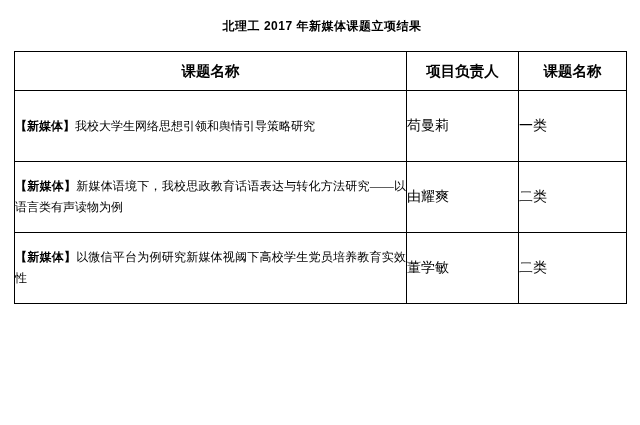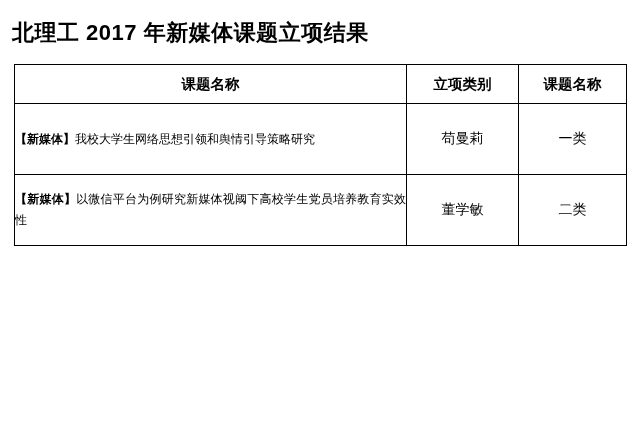--- a/index.html
+++ b/index.html
@@ -15,25 +15,25 @@
     overflow: hidden;
   }
   .page {
     width: 640px;
     height: 425px;
     box-sizing: border-box;
     padding: 0;
     position: relative;
   }
   .doc-title {
-    text-align: left;
-    font-size: 22px;
+    text-align: center;
+    font-size: 12px;
     font-weight: bold;
     letter-spacing: 0.5px;
-    margin: 18px 0 16px 12px;
+    margin: 18px 0 16px 4px;
     font-family: "Liberation Sans", "DejaVu Sans", sans-serif;
   }
   .table-wrap {
     padding: 0 14px;
   }
   table.result-table {
     width: 612px;
     border-collapse: collapse;
     table-layout: fixed;
     border: 1.5px solid #000;
@@ -59,21 +59,20 @@
     height: 70px;
   }
   .cell-title {
     padding: 7px 9px 7px 9px;
     font-size: 12px;
     line-height: 1.75;
     text-align: justify;
     font-family: "Liberation Serif", "DejaVu Serif", serif;
   }
   .cell-center {
-    text-align: center;
     font-size: 14px;
     font-family: "Liberation Serif", "DejaVu Serif", serif;
   }
   .tag {
     font-weight: bold;
     font-family: "Liberation Sans", "DejaVu Sans", sans-serif;
   }
 </style>
 </head>
 <body>
@@ -85,29 +84,34 @@
   <div class="table-wrap">
     <table class="result-table">
       <colgroup>
         <col class="col-title">
         <col class="col-leader">
         <col class="col-type">
       </colgroup>
       <thead>
         <tr>
           <td>课题名称</td>
-          <td>立项类别</td>
+          <td>项目负责人</td>
           <td>课题名称</td>
         </tr>
       </thead>
       <tbody>
         <tr>
           <td class="cell-title"><span class="tag">【新媒体】</span><span>我校大学生网络思想引领和舆情引导策略研究</span></td>
           <td class="cell-center">苟曼莉</td>
           <td class="cell-center">一类</td>
+        </tr>
+        <tr>
+          <td class="cell-title"><span class="tag">【新媒体】</span><span>新媒体语境下，我校思政教育话语表达与转化方法研究——以语言类有声读物为例</span></td>
+          <td class="cell-center">由耀爽</td>
+          <td class="cell-center">二类</td>
         </tr>
         <tr>
           <td class="cell-title"><span class="tag">【新媒体】</span><span>以微信平台为例研究新媒体视阈下高校学生党员培养教育实效性</span></td>
           <td class="cell-center">董学敏</td>
           <td class="cell-center">二类</td>
         </tr>
       </tbody>
     </table>
   </div>
 

